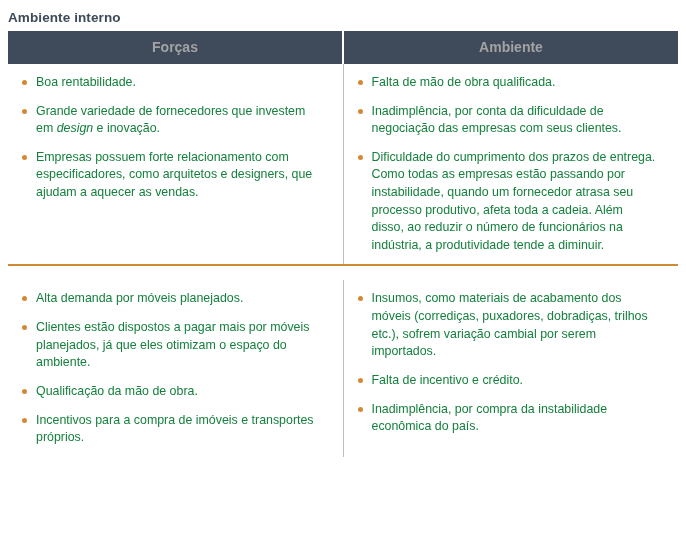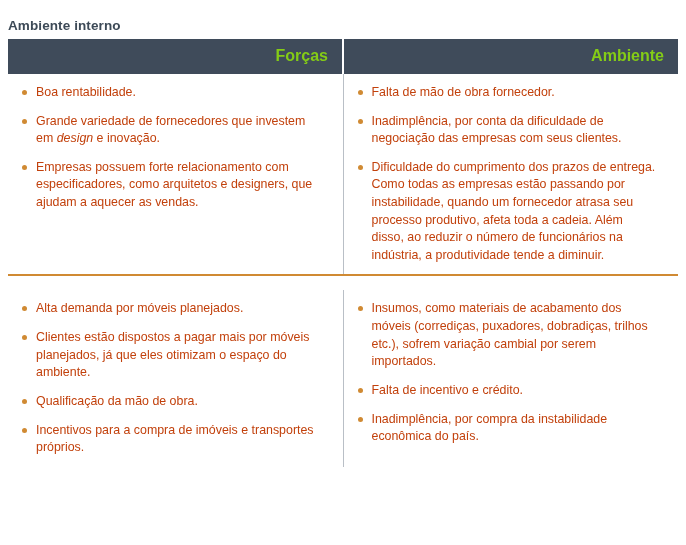--- a/index.html
+++ b/index.html
@@ -12,42 +12,42 @@
     background: #ffffff;
     font-family: "Liberation Sans", sans-serif;
     color: #2b3a46;
     overflow: hidden;
   }
   .page {
     width: 686px;
     height: 545px;
     position: relative;
     box-sizing: border-box;
-    padding: 12px 8px;
+    padding: 4px 8px;
   }
   .section {
     margin: 0;
   }
   .section-title {
     font-size: 13.5px;
     font-weight: bold;
     color: #3d4a57;
     padding: 4px 0 6px 0;
     letter-spacing: 0.1px;
   }
   .swot-table {
     width: 670px;
     border-collapse: collapse;
     table-layout: fixed;
   }
   .swot-table .header-row th {
     background: #3f4b5a;
-    color: #84cc16;
-    text-align: right;
-    font-size: 16px;
+    color: #a3a3a3;
+    text-align: center;
+    font-size: 14px;
     font-weight: bold;
     padding: 8px 14px 9px 14px;
     border: none;
   }
   .swot-table .header-row th.left-head {
     width: 50%;
     border-right: 2px solid #ffffff;
   }
   .swot-table .header-row th.right-head {
     width: 50%;
@@ -62,21 +62,21 @@
   }
   ul.items {
     list-style: none;
     margin: 0;
     padding: 0;
   }
   ul.items li {
     position: relative;
     font-size: 12.4px;
     line-height: 1.42;
-    color: #c2410c;
+    color: #15803d;
     padding: 0 4px 0 20px;
     margin: 0 0 11px 0;
   }
   ul.items li:last-child {
     margin-bottom: 0;
   }
   ul.items li::before {
     content: "";
     position: absolute;
     left: 6px;
@@ -120,21 +120,21 @@
       <tr>
         <td class="cell left-cell">
           <ul class="items">
             <li>Boa rentabilidade.</li>
             <li>Grande variedade de fornecedores que investem em <em class="it">design</em> e inovação.</li>
             <li>Empresas possuem forte relacionamento com especificadores, como arquitetos e designers, que ajudam a aquecer as vendas.</li>
           </ul>
         </td>
         <td class="cell">
           <ul class="items">
-            <li>Falta de mão de obra fornecedor.</li>
+            <li>Falta de mão de obra qualificada.</li>
             <li>Inadimplência, por conta da dificuldade de negociação das empresas com seus clientes.</li>
             <li>Dificuldade do cumprimento dos prazos de entrega. Como todas as empresas estão passando por instabilidade, quando um fornecedor atrasa seu processo produtivo, afeta toda a cadeia. Além disso, ao reduzir o número de funcionários na indústria, a produtividade tende a diminuir.</li>
           </ul>
         </td>
       </tr>
     </tbody>
       </table>
     <div class="rule"></div>
   </div>
 

